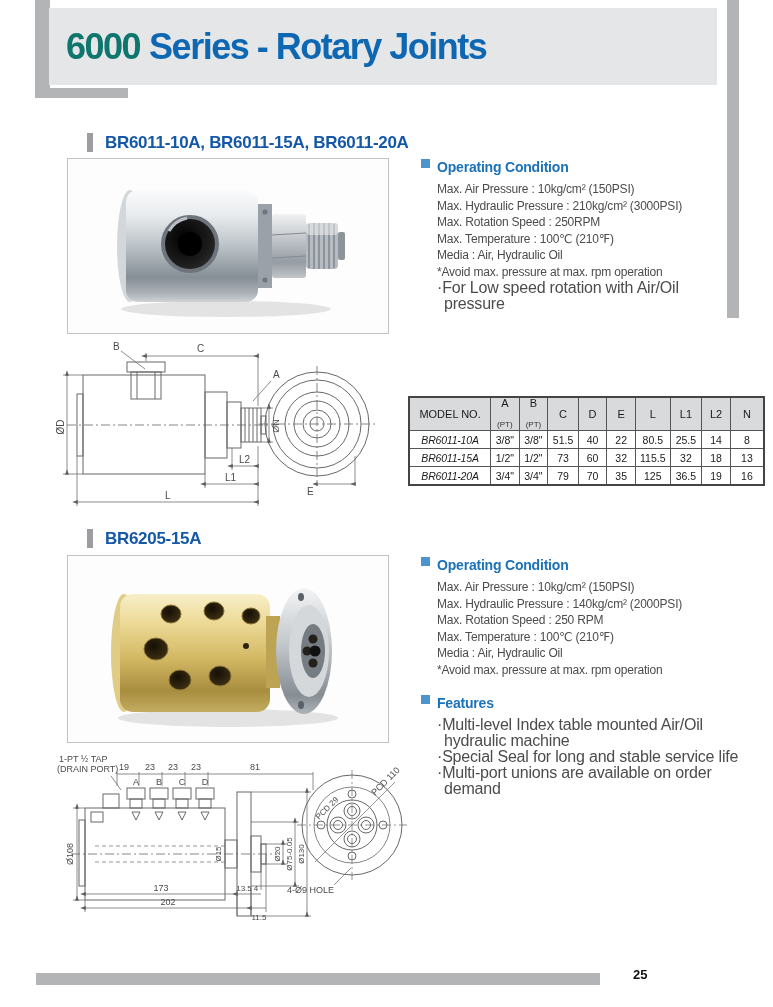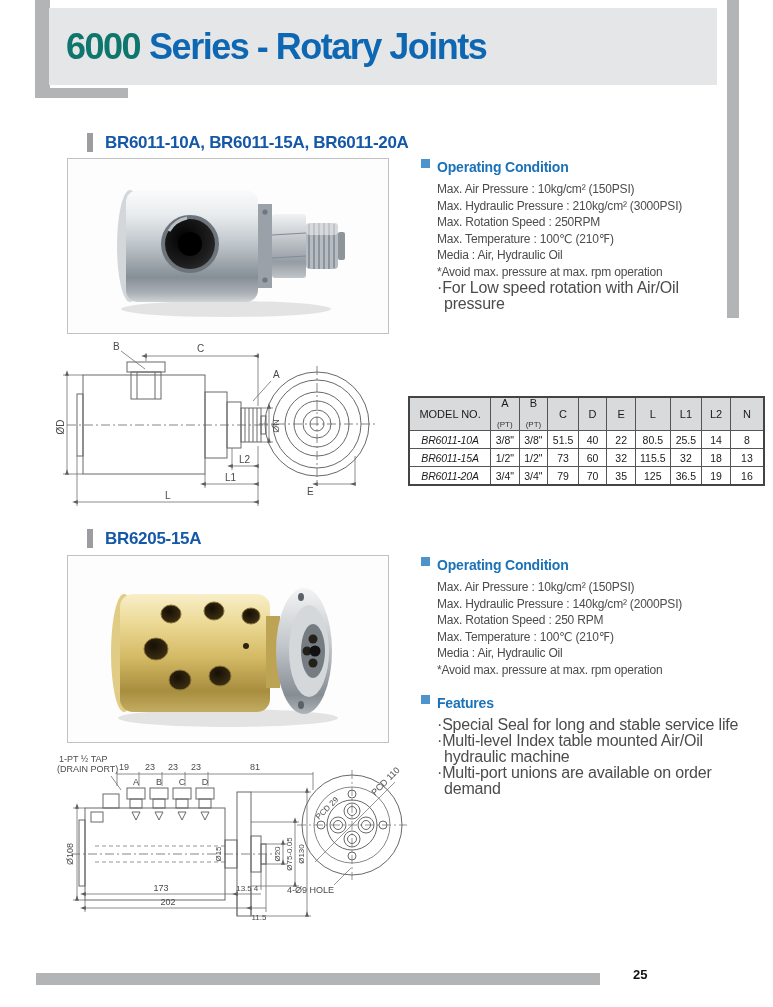--- a/index.html
+++ b/index.html
@@ -338,22 +338,22 @@
     <div class="op-line">Max. Air Pressure : 10kg/cm² (150PSI)</div>
     <div class="op-line">Max. Hydraulic Pressure : 140kg/cm² (2000PSI)</div>
     <div class="op-line">Max. Rotation Speed : 250 RPM</div>
     <div class="op-line">Max. Temperature : 100℃ (210℉)</div>
     <div class="op-line">Media : Air, Hydraulic Oil</div>
     <div class="op-line">*Avoid max. pressure at max. rpm operation</div>
     <div class="blk-title" style="margin-top:17px;">
       <span class="sq"></span>
       <span class="t">Features</span>
     </div>
+    <div class="feat-item" style="width:300px;">·Multi-level Index table mounted Air/Oil hydraulic machine</div>
     <div class="feat-item">·Special Seal for long and stable service life</div>
-    <div class="feat-item" style="width:300px;">·Multi-level Index table mounted Air/Oil hydraulic machine</div>
     <div class="feat-item">·Multi-port unions are available on order demand</div>
   </div>
 
   <div class="abs" style="left:55px;top:750px;">
     <svg width="370" height="180" viewBox="0 0 370 180">
       <defs>
         <marker id="m2a" markerWidth="8" markerHeight="8" refX="6" refY="3" orient="auto">
           <path d="M0,3 L7,0.6 L7,5.4 Z" fill="#5e5e5e"></path>
         </marker>
       </defs>

